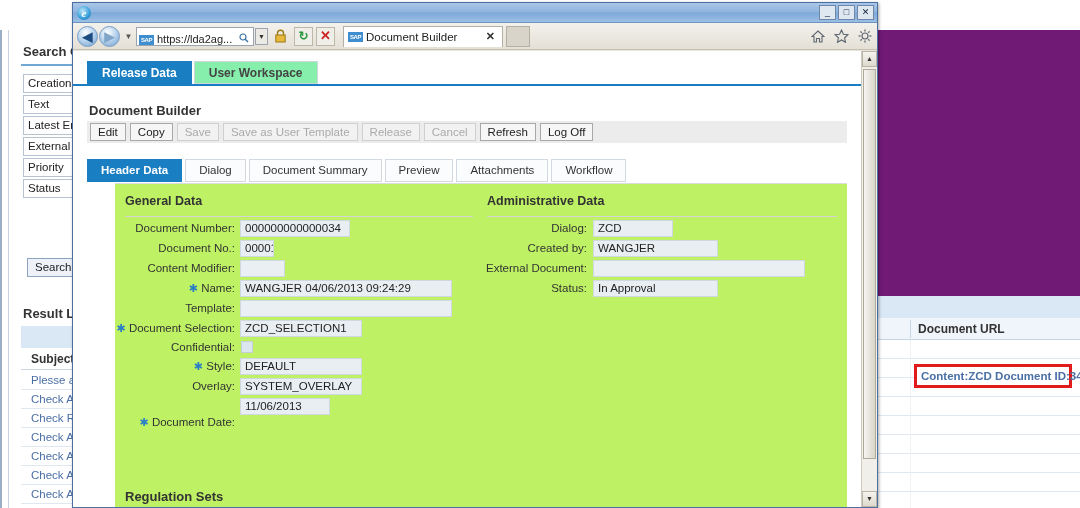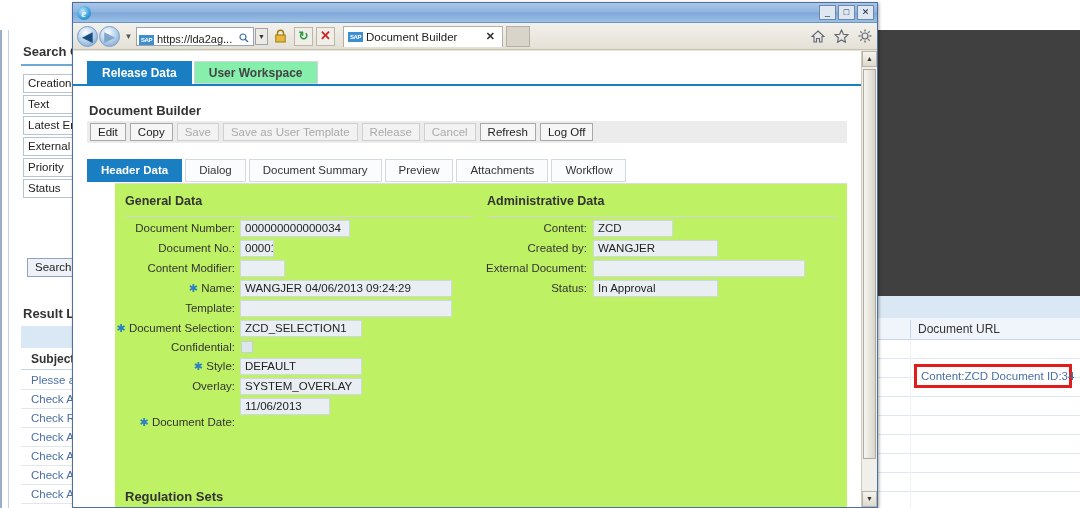--- a/index.html
+++ b/index.html
@@ -70,21 +70,22 @@
     position: absolute; left: 12px; right: 0; height: 19px;
     border-bottom: 1px solid #dfe8f1;
     font-size: 11.5px; color: #4a6fa5;
     padding-left: 10px; line-height: 18px;
     white-space: nowrap; overflow: hidden;
   }
 
   
   .bg-right {
     position: absolute; left: 876px; top: 30px; right: 0; bottom: 0;
-    background: #404040;
+    background: #701a75;
+    font-weight: bold;
   }
   .br-band {
     position: absolute; left: 0; top: 266px; right: 0; height: 22px;
     background: #dae7f4;
   }
   .br-head {
     position: absolute; left: 0; top: 288px; right: 0; height: 22px;
     background: #f0f5fb; border-bottom: 1px solid #c9d6e4;
   }
   .br-head span {
@@ -527,21 +528,21 @@
 
         <div class="fld-label" style="left:10px; top:196px; width:110px">Overlay:</div>
         <div class="fld-input" style="left:125px; top:194px; width:122px">SYSTEM_OVERLAY</div>
 
         <div class="fld-label" style="left:10px; top:232px; width:110px"><span class="req">✱</span> <span>Document Date:</span></div>
         <div class="fld-input" style="left:125px; top:214px; width:90px">11/06/2013</div>
 
         <div class="sec-head" style="left:372px; top:10px">Administrative Data</div>
         <div class="sec-rule" style="left:372px; top:32px; width:350px"></div>
 
-        <div class="fld-label" style="left:372px; top:38px; width:100px">Content:</div>
+        <div class="fld-label" style="left:372px; top:38px; width:100px">Dialog:</div>
         <div class="fld-input" style="left:478px; top:36px; width:80px">ZCD</div>
 
         <div class="fld-label" style="left:372px; top:58px; width:100px">Created by:</div>
         <div class="fld-input" style="left:478px; top:56px; width:125px">WANGJER</div>
 
         <div class="fld-label" style="left:362px; top:78px; width:110px">External Document:</div>
         <div class="fld-input empty" style="left:478px; top:76px; width:212px"></div>
 
         <div class="fld-label" style="left:372px; top:98px; width:100px">Status:</div>
         <div class="fld-input" style="left:478px; top:96px; width:125px">In Approval</div>

